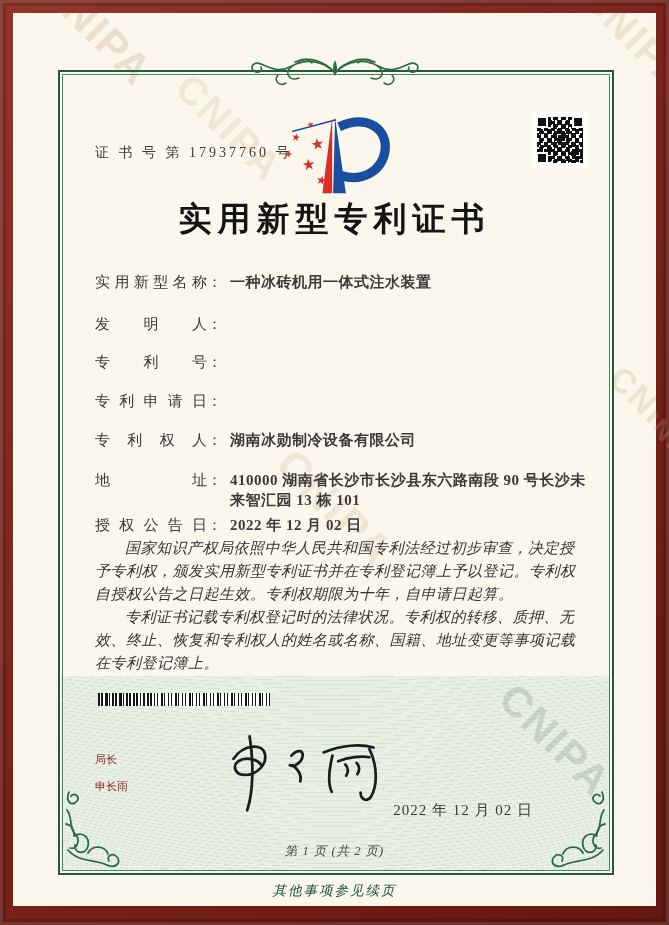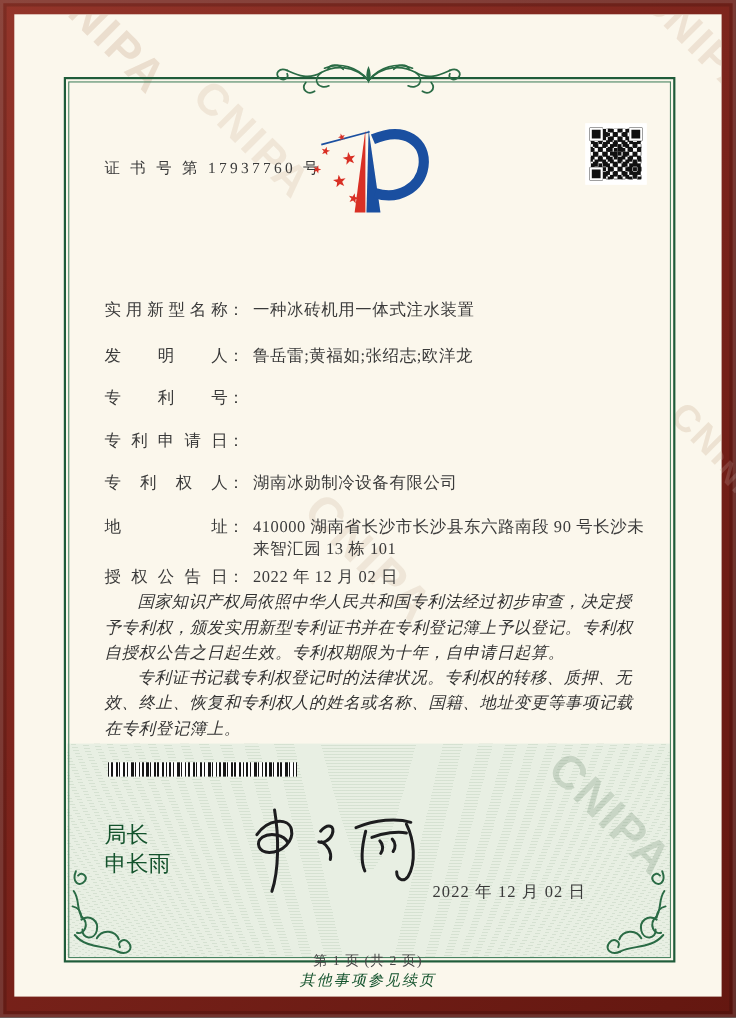--- a/index.html
+++ b/index.html
@@ -32,34 +32,34 @@
       conic-gradient(#111 25%, transparent 0 50%, #111 0 75%, transparent 0) 0 0/7px 7px,
       conic-gradient(transparent 25%, #111 0 50%, transparent 0 75%, #111 0) 2px 3px/9px 9px;
   }
   .finder{position:absolute;width:12px;height:12px;background:#111;box-shadow:inset 0 0 0 2px #fff, inset 0 0 0 4px #111;}
   .f-tl{left:4px;top:4px}.f-tr{right:4px;top:4px}.f-bl{left:4px;bottom:4px}
   .logo{position:absolute;left:262px;top:98px;width:130px;height:88px;}
   .title{position:absolute;left:0;top:184px;width:100%;text-align:center;font-size:33px;font-weight:bold;letter-spacing:6px;color:#141414;}
   .row{position:absolute;left:82px;right:61px;display:flex;font-size:15px;color:#3a3a3a;line-height:20px;}
   .lab{display:inline-block;width:112px;text-align:justify;text-align-last:justify;flex:none;}
   .colon{flex:none;}
-  .val{margin-left:8px;letter-spacing:.5px;}
+  .val{margin-left:8px;letter-spacing:.5px;font-weight:bold;}
   .pair2{margin-left:38px;white-space:nowrap;}
   .r1{top:259px}.r2{top:301px}.r3{top:339px}.r4{top:378px}.r5{top:417px}.r6{top:457px}.r7{top:502px}
   .r6 .val{max-width:368px;}
   .body-text{position:absolute;left:82px;top:524px;width:492px;font-size:15px;font-style:italic;color:#333;line-height:23px;}
   .body-text p{margin:0;text-indent:2em;letter-spacing:.5px;}
   .barcode{
     position:absolute;left:85px;top:680px;width:172px;height:13px;
     background:repeating-linear-gradient(90deg,#161616 0 1.5px,#fdfdfd 1.5px 3px,#161616 3px 4.5px,#fdfdfd 4.5px 7px,#161616 7px 9.5px,#fdfdfd 9.5px 10.5px,#161616 10.5px 11.5px,#fdfdfd 11.5px 14px);
   }
-  .sig-block{position:absolute;left:82px;top:733px;font-size:20px;color:#14532d;line-height:27px;}
+  .sig-block{position:absolute;left:82px;top:733px;font-size:11px;color:#7f1d1d;line-height:27px;}
   .sig-svg{position:absolute;left:198px;top:712px;}
   .date{position:absolute;left:330px;top:788px;width:240px;text-align:center;font-size:15px;color:#3a3a3a;letter-spacing:1px;}
-  .page-no{position:absolute;left:0;top:852px;width:100%;text-align:center;font-size:12.5px;color:#444;letter-spacing:1px;}
+  .page-no{position:absolute;left:0;top:830px;width:100%;text-align:center;font-size:12.5px;color:#444;letter-spacing:1px;font-style:italic;}
   .note{position:absolute;left:0;top:869px;width:100%;text-align:center;font-size:13.5px;font-style:italic;color:#14532d;letter-spacing:2px;}
   .orn-top{position:absolute;left:50%;top:40px;transform:translateX(-50%);}
   .orn-bl{position:absolute;left:50px;top:777px;}
   .orn-br{position:absolute;left:533px;top:777px;transform:scaleX(-1);}
 </style>
 </head>
 <body>
 
 <div class="page">
   <span class="wm" style="left:628px;top:425px;font-size:26px;color:rgba(255,255,255,.14);">CNIPA</span>
@@ -138,30 +138,30 @@
       <g fill="#d93025">
         <use href="#star" transform="translate(35,14) scale(0.35) rotate(-18)"></use>
         <use href="#star" transform="translate(20,27) scale(0.42) rotate(14)"></use>
         <use href="#star" transform="translate(42,34) scale(0.62) rotate(-10)"></use>
         <use href="#star" transform="translate(12,44) scale(0.40) rotate(18)"></use>
         <use href="#star" transform="translate(33,55) scale(0.62) rotate(-8)"></use>
         <use href="#star" transform="translate(46,71) scale(0.50) rotate(12)"></use>
       </g>
     </svg>
 
+    <div class="title">实用新型专利证书</div>
 
     <div class="row r1">
       <span class="lab">实用新型名称</span>
         <span class="colon">：</span>
       <span class="val">一种冰砖机用一体式注水装置</span>
     </div>
     <div class="row r2">
       <span class="lab">发明人</span>
         <span class="colon">：</span>
-      <span class="val">鲁岳雷;黄福如;张绍志;欧洋龙</span>
     </div>
     <div class="row r3">
       <span class="lab">专利号</span>
         <span class="colon">：</span>
     </div>
     <div class="row r4">
       <span class="lab">专利申请日</span>
         <span class="colon">：</span>
     </div>
     <div class="row r5">

